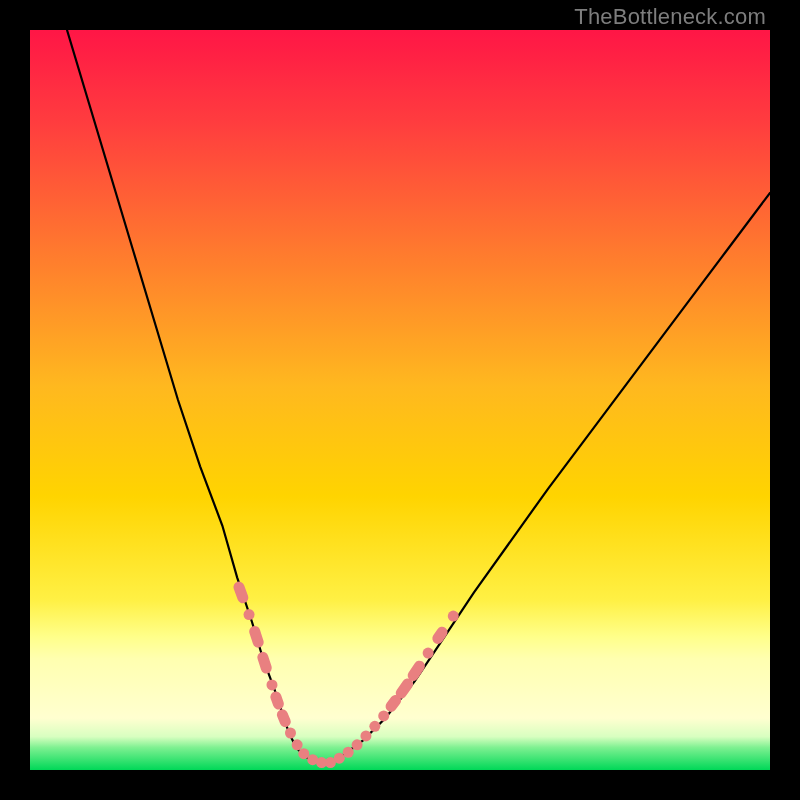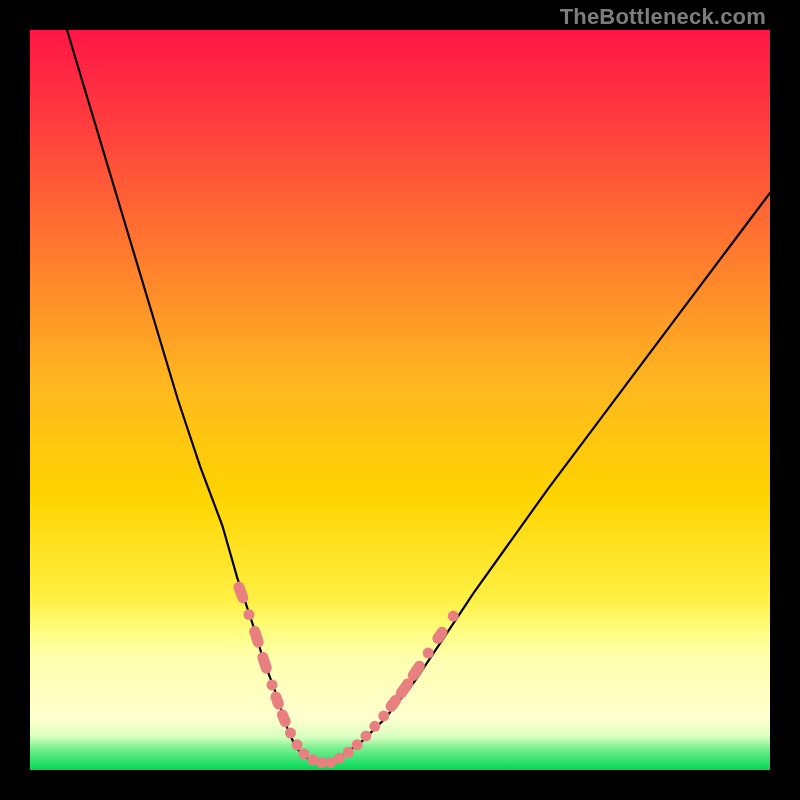--- a/index.html
+++ b/index.html
@@ -25,21 +25,21 @@
     top: 0;
     width: 740px;
     height: 740px;
   }
   .watermark {
     position: absolute;
     top: 4px;
     right: 34px;
     color: #7d7d7d;
     font-size: 22px;
-    font-weight: 700;
+    font-weight: 400;
     letter-spacing: 0.2px;
     user-select: none;
   }
   svg { display: block; }
 </style>
 </head>
 <body>
 
 <div class="watermark">TheBottleneck.com</div>
 

